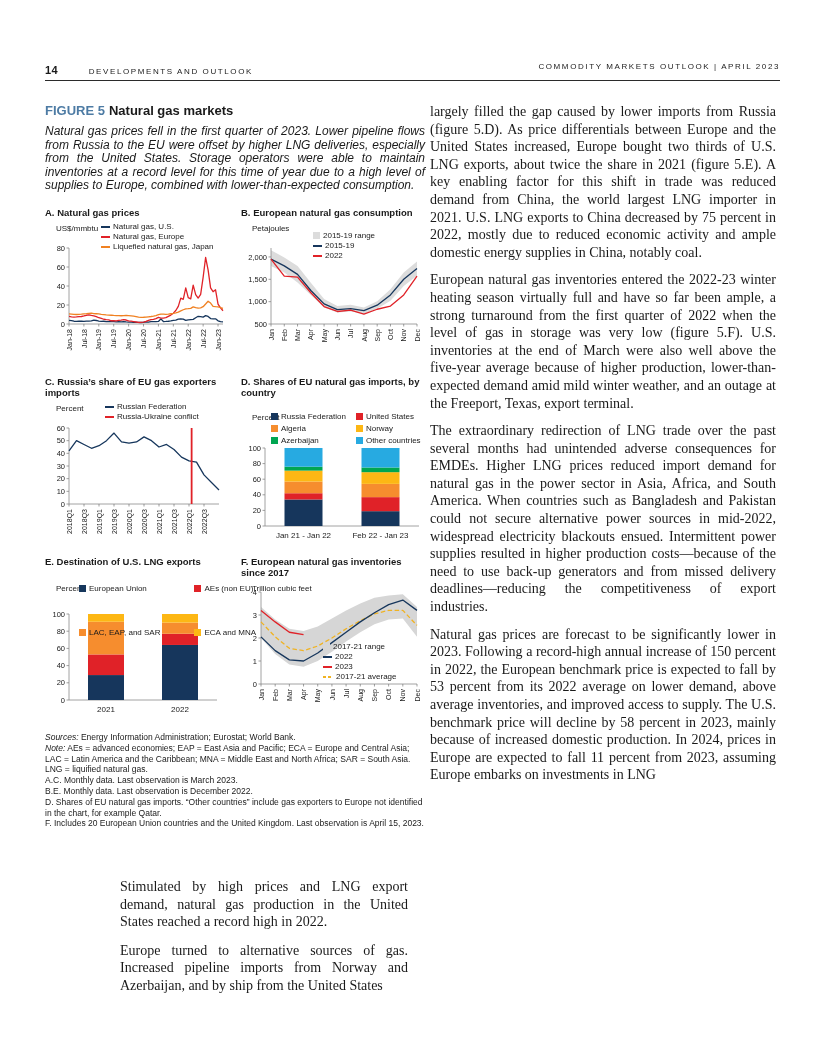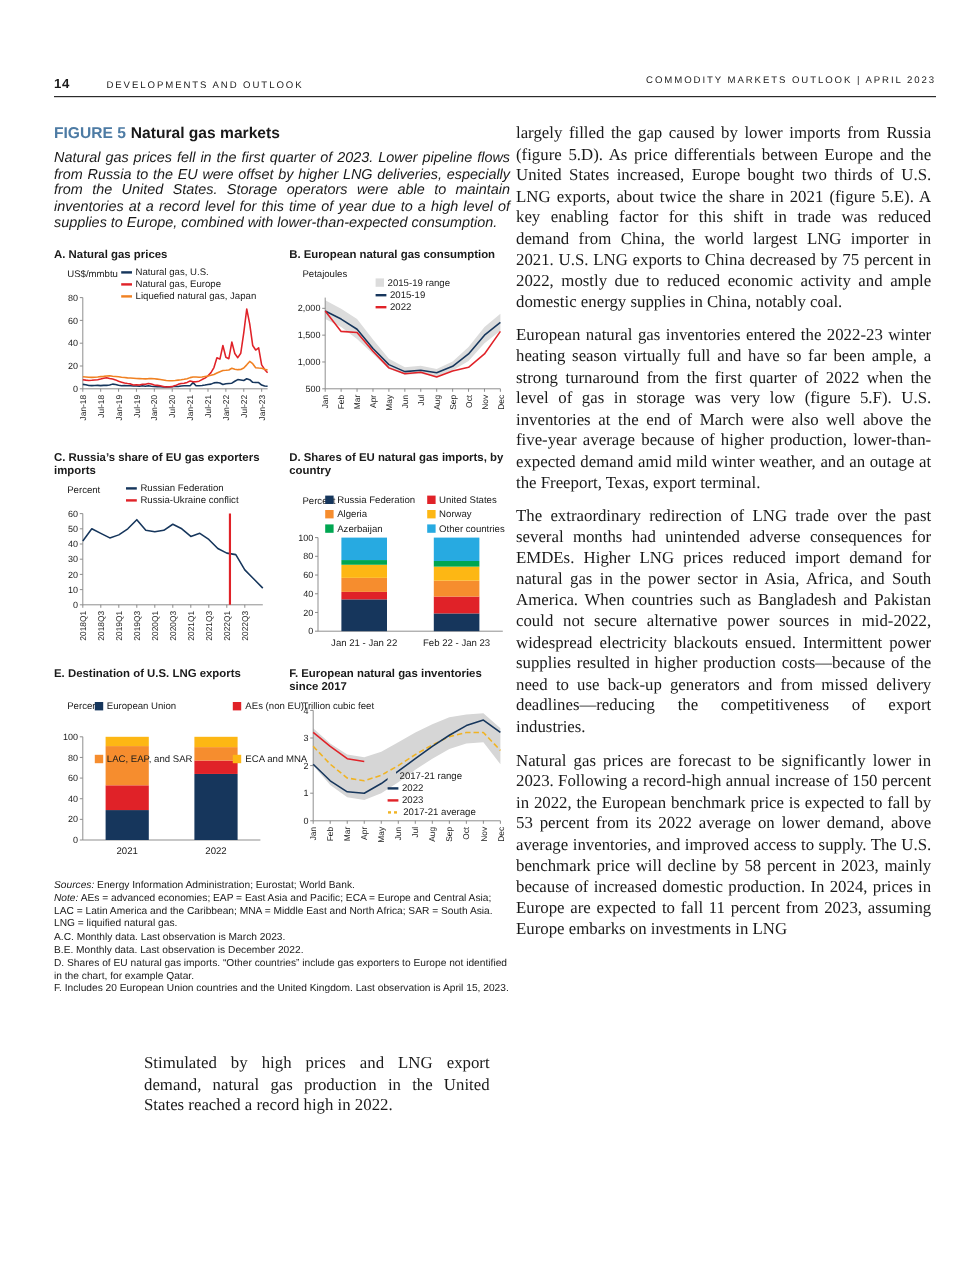--- a/index.html
+++ b/index.html
@@ -435,15 +435,16 @@
 
   <section class="rightcol">
     <p>largely filled the gap caused by lower imports from Russia (figure 5.D). As price differentials between Europe and the United States increased, Europe bought two thirds of U.S. LNG exports, about twice the share in 2021 (figure 5.E). A key enabling factor for this shift in trade was reduced demand from China, the world largest LNG importer in 2021. U.S. LNG exports to China decreased by 75 percent in 2022, mostly due to reduced economic activity and ample domestic energy supplies in China, notably coal.</p>
     <p>European natural gas inventories entered the 2022-23 winter heating season virtually full and have so far been ample, a strong turnaround from the first quarter of 2022 when the level of gas in storage was very low (figure 5.F). U.S. inventories at the end of March were also well above the five-year average because of higher production, lower-than-expected demand amid mild winter weather, and an outage at the Freeport, Texas, export terminal.</p>
     <p>The extraordinary redirection of LNG trade over the past several months had unintended adverse consequences for EMDEs. Higher LNG prices reduced import demand for natural gas in the power sector in Asia, Africa, and South America. When countries such as Bangladesh and Pakistan could not secure alternative power sources in mid-2022, widespread electricity blackouts ensued. Intermittent power supplies resulted in higher production costs—because of the need to use back-up generators and from missed delivery deadlines—reducing the competitiveness of export industries.</p>
     <p>Natural gas prices are forecast to be significantly lower in 2023. Following a record-high annual increase of 150 percent in 2022, the European benchmark price is expected to fall by 53 percent from its 2022 average on lower demand, above average inventories, and improved access to supply. The U.S. benchmark price will decline by 58 percent in 2023, mainly because of increased domestic production. In 2024, prices in Europe are expected to fall 11 percent from 2023, assuming Europe embarks on investments in LNG</p>
   </section>
 
   <section class="bottomleft">
     <p>Stimulated by high prices and LNG export demand, natural gas production in the United States reached a record high in 2022.</p>
+    <p>Europe turned to alternative sources of gas. Increased pipeline imports from Norway and Azerbaijan, and by ship from the United States</p>
   </section>
 
 </div>
 
 </body></html>

